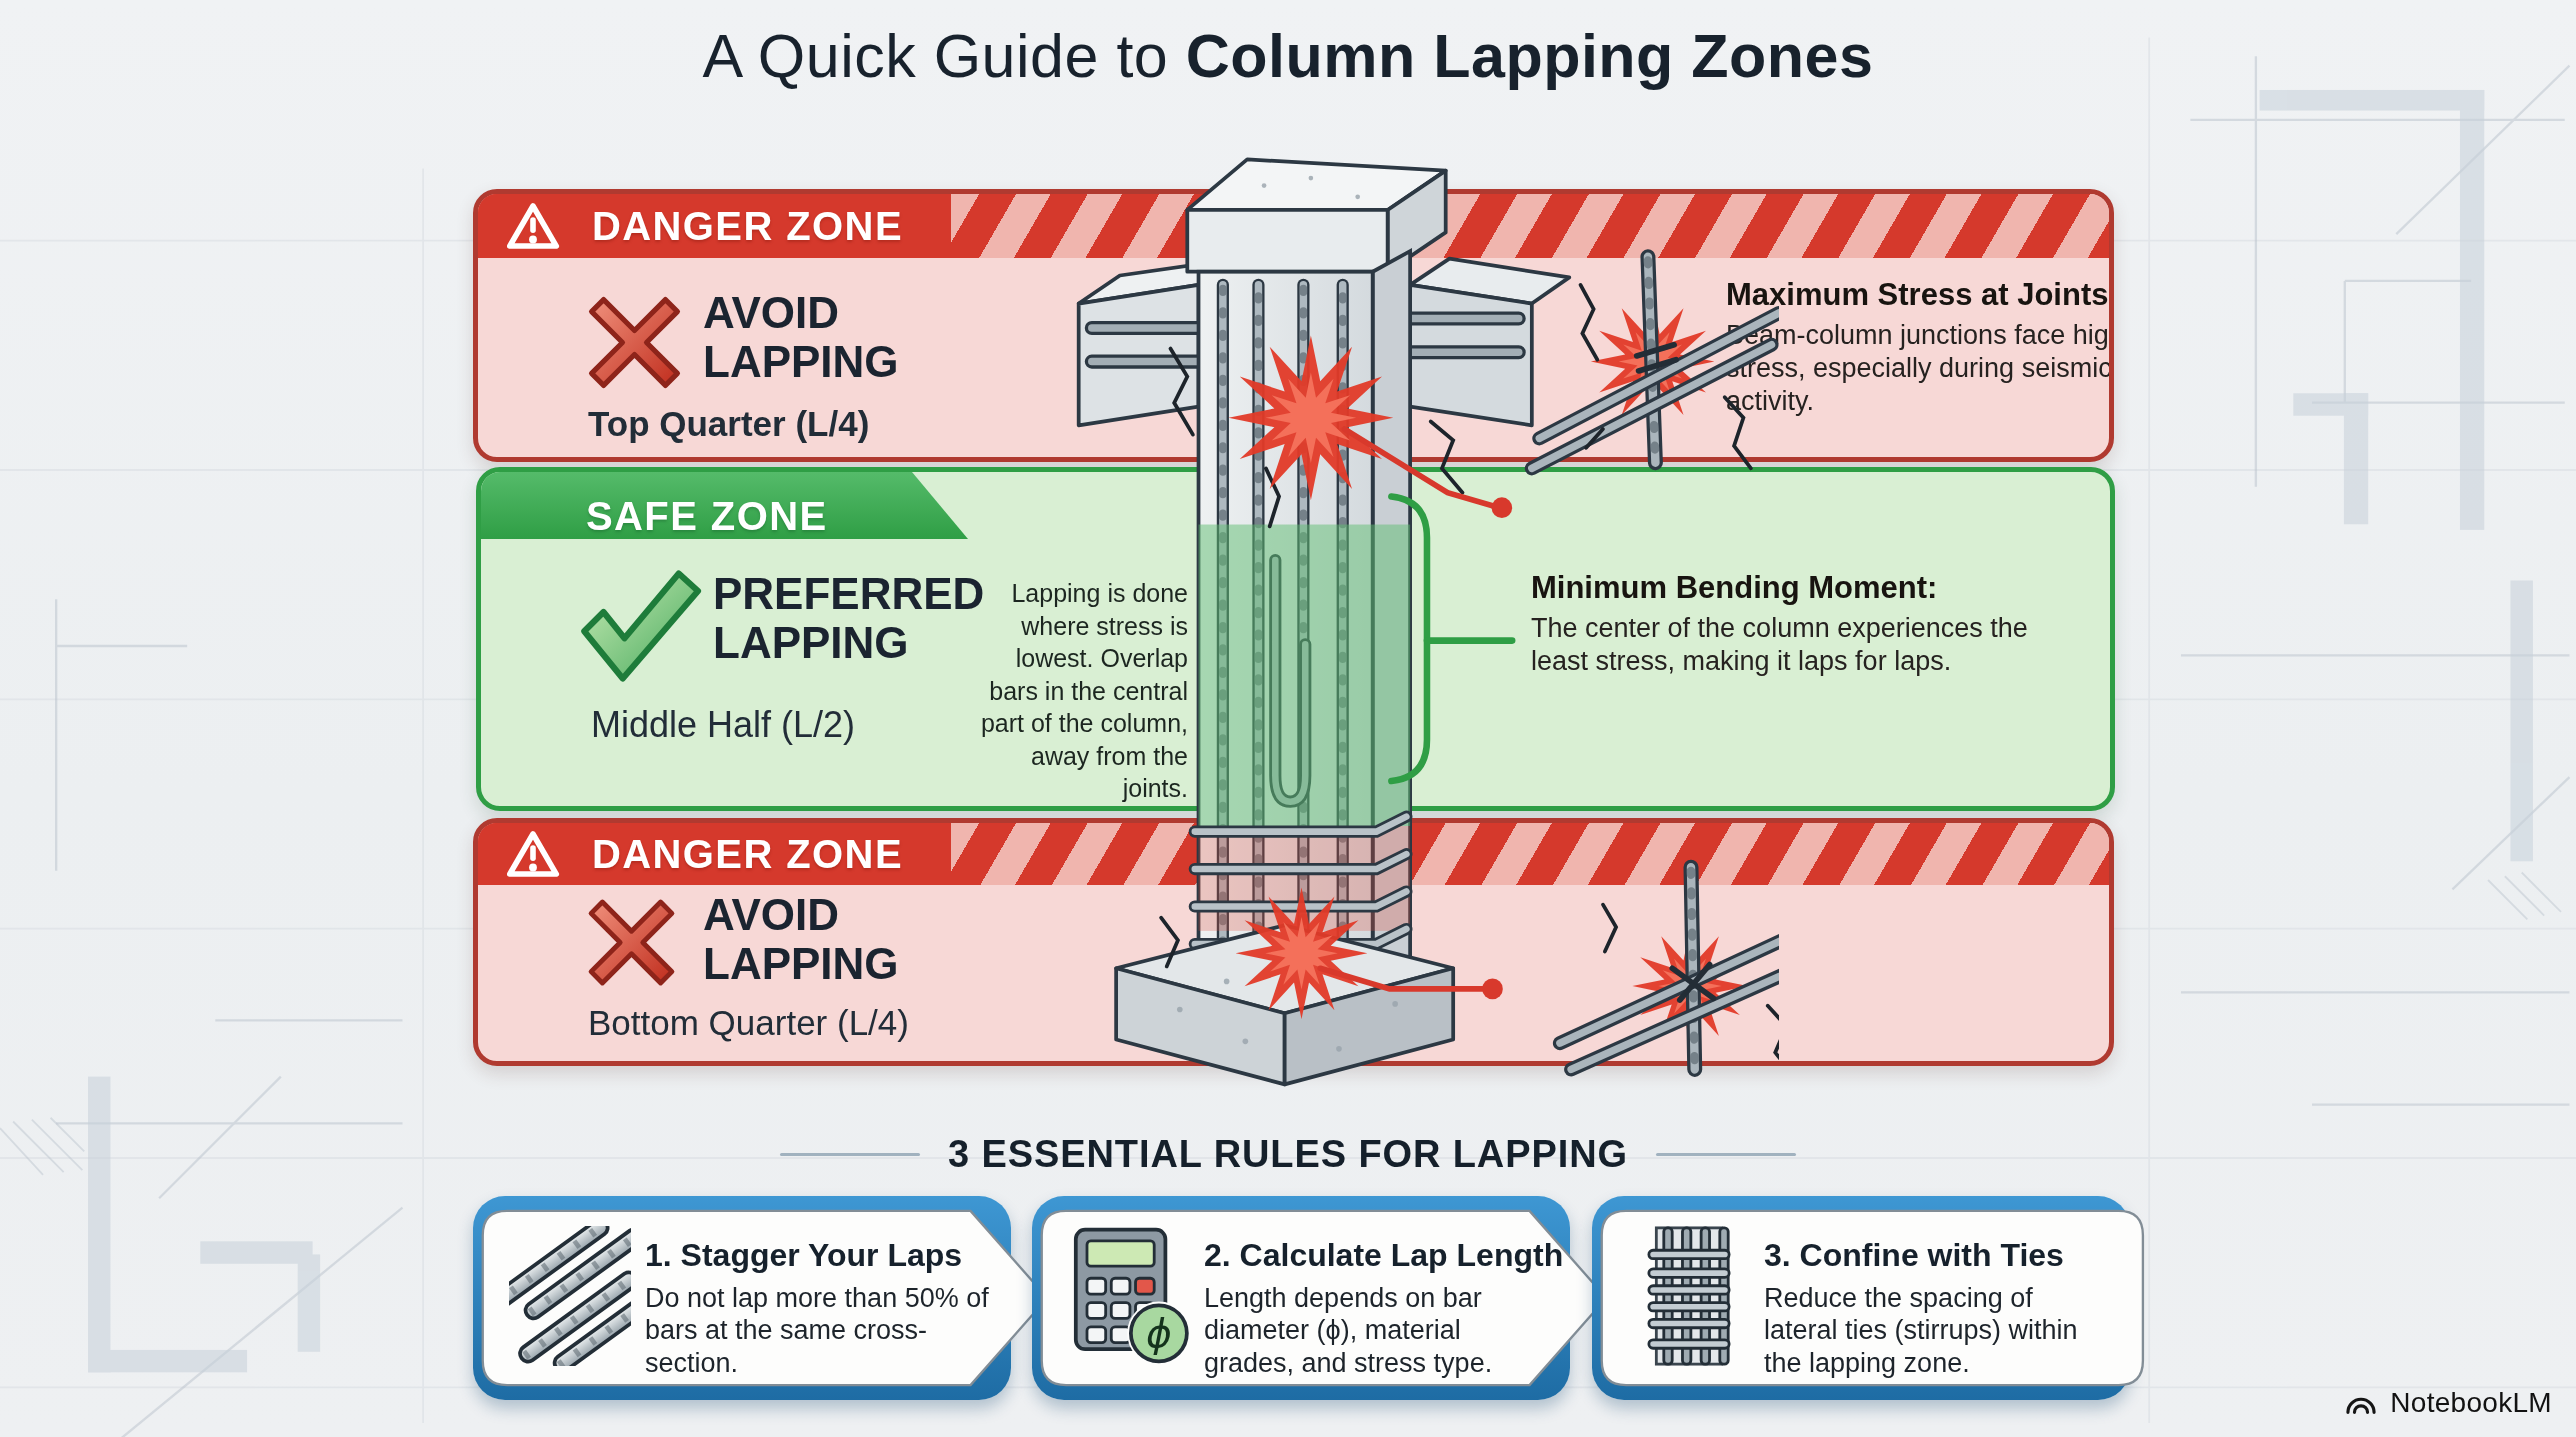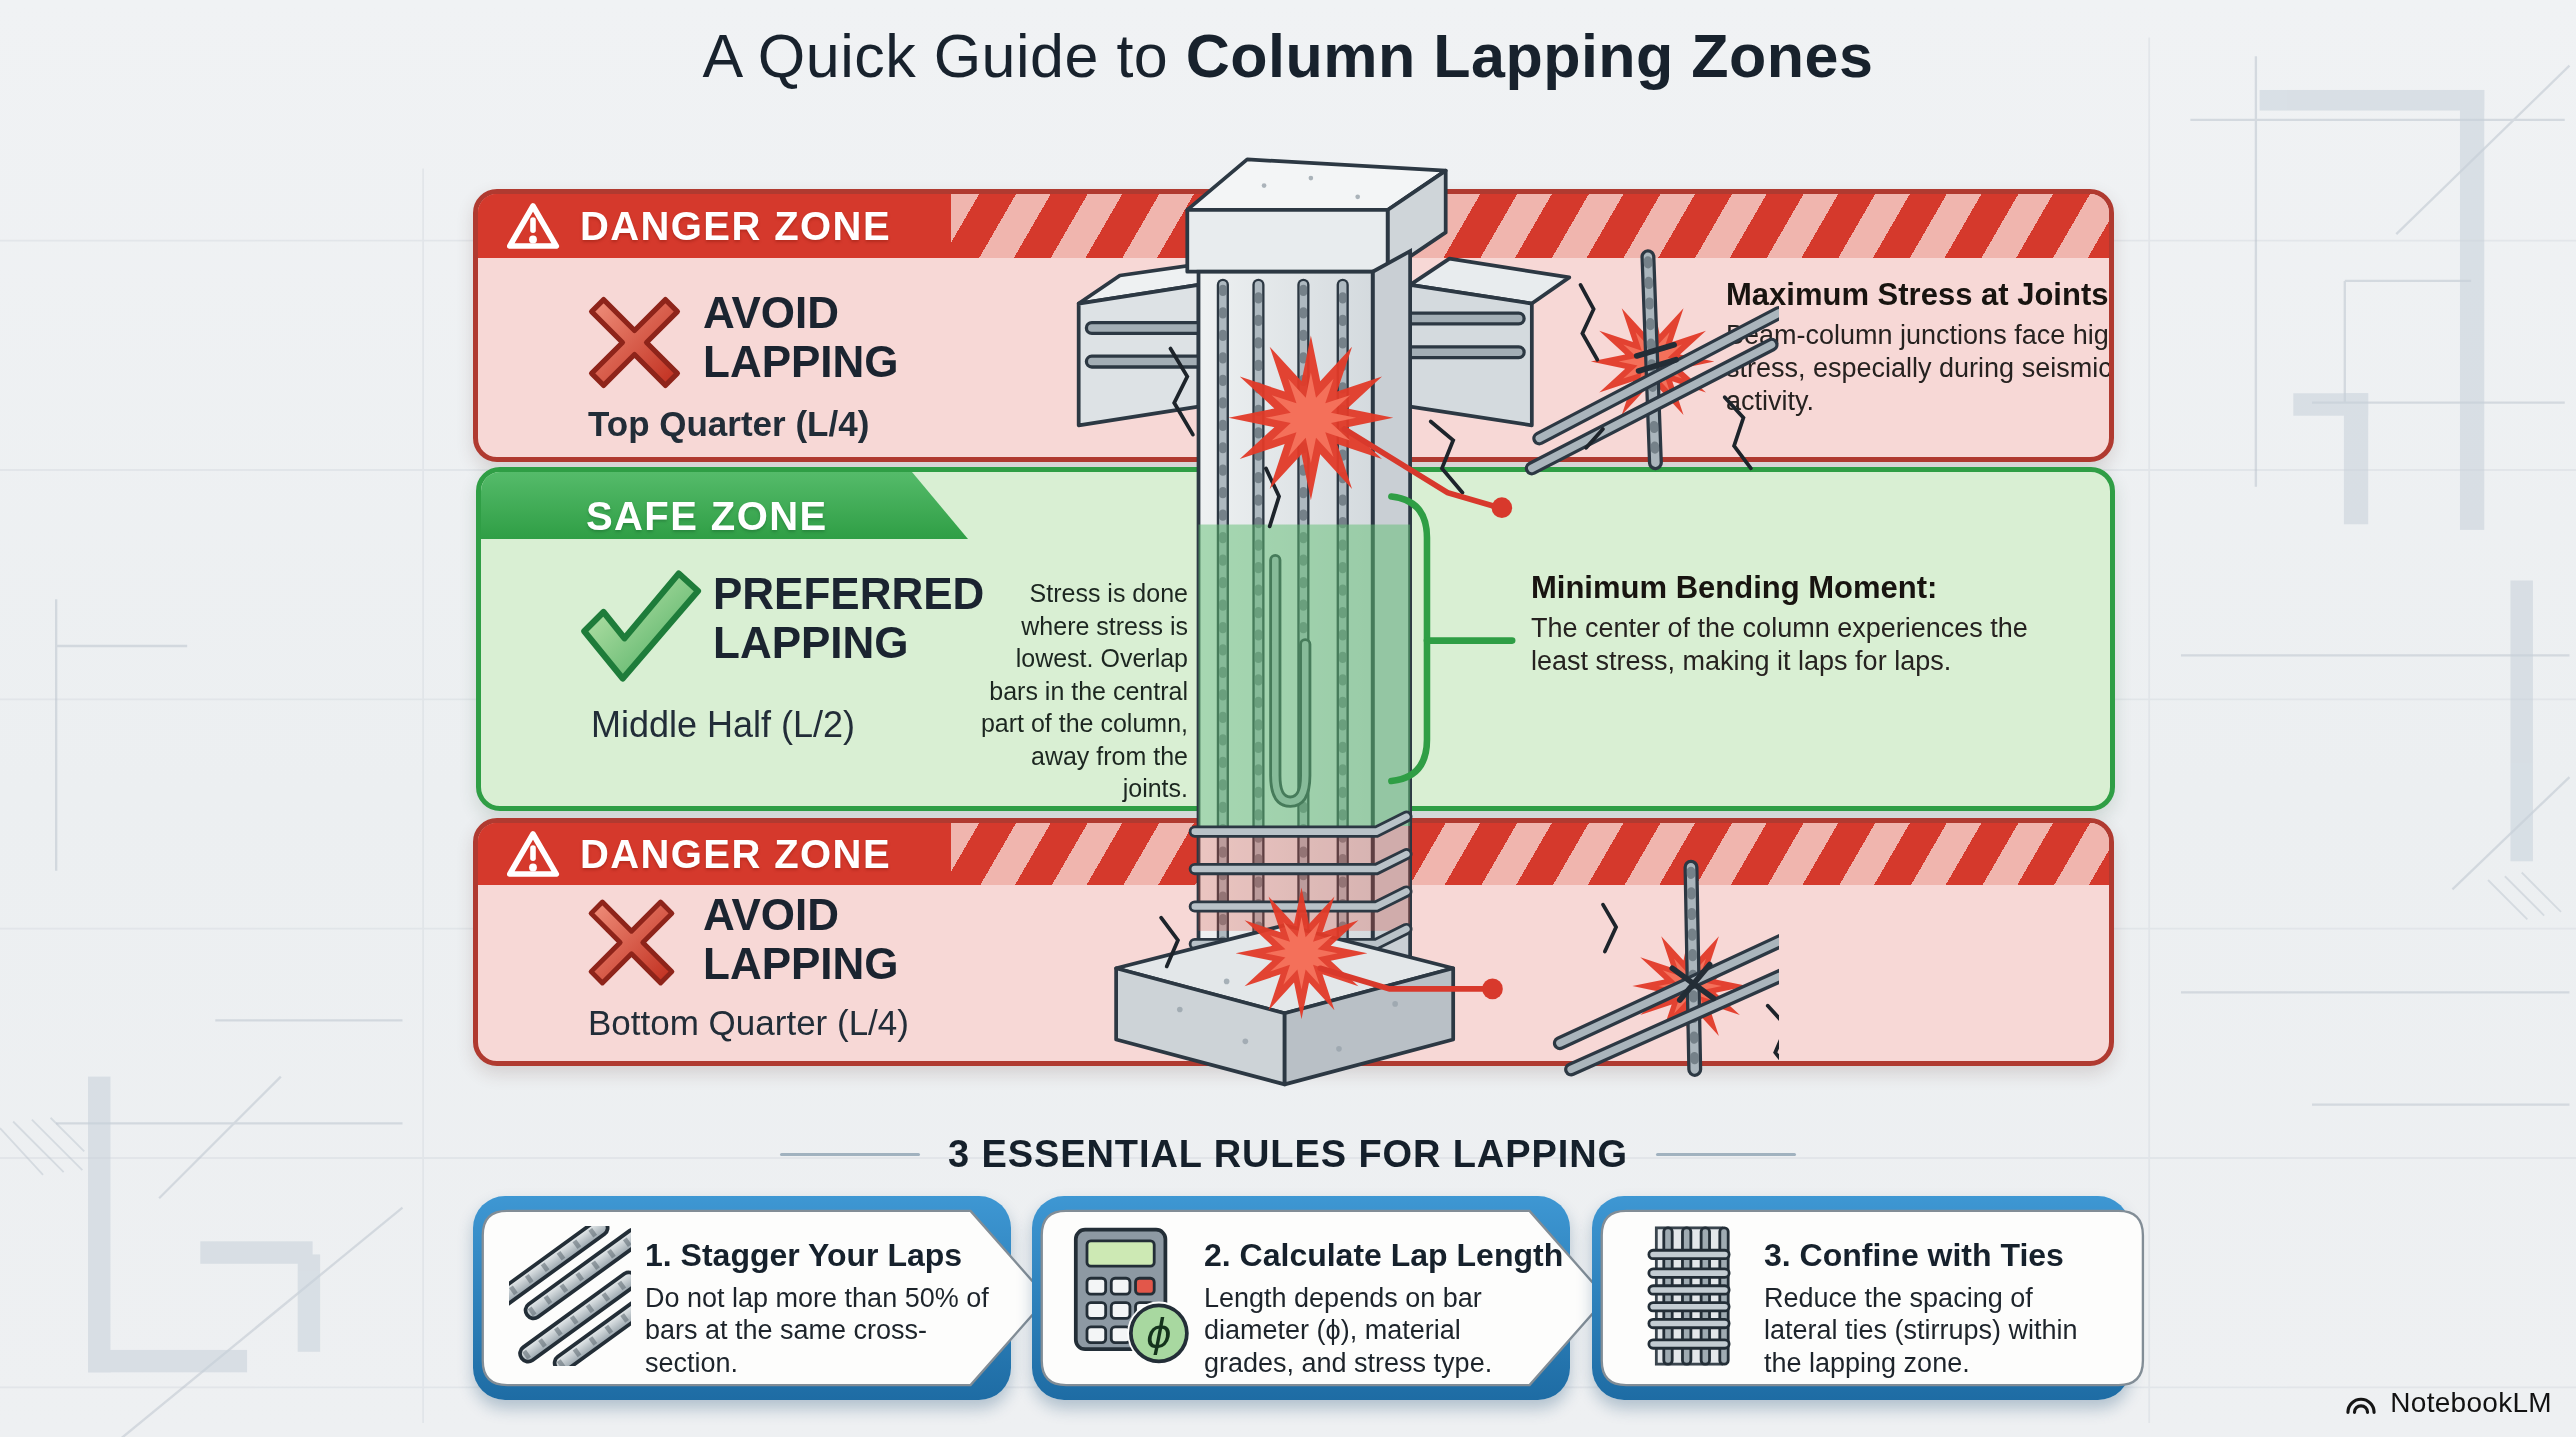--- a/index.html
+++ b/index.html
@@ -18,21 +18,21 @@
   .band{border-radius:24px;overflow:hidden;box-shadow:0 7.5px 17px rgba(90,50,45,.16);}
   .band.danger{background:#f7d8d6;border:5.6px solid #b03a30;}
   .band.safe{background:#d9efd3;border:5.6px solid #2f9e45;box-shadow:0 7.5px 17px rgba(45,90,55,.16);}
   .danger-header{
     position:absolute;top:0;left:0;right:0;height:64px;
     background:
       linear-gradient(90deg,#d5392c 0 29%,rgba(0,0,0,0) 29%),
       repeating-linear-gradient(120deg,#d5392c 0 32px,#f0b5ae 32px 62px);
     display:flex;align-items:center;
   }
-  .danger-header .hdr-text{color:#ffffff;font-weight:800;font-size:40px;letter-spacing:1.4px;margin-left:20px;text-shadow:0 1.9px 2.8px rgba(120,20,10,.35);}
+  .danger-header .hdr-text{color:#ffffff;font-weight:800;font-size:40px;letter-spacing:1.4px;margin-left:32px;text-shadow:0 1.9px 2.8px rgba(120,20,10,.35);}
   .warn-wrap{margin-left:28px;display:flex;align-items:center;}
   .safe-header{
     position:absolute;top:0;left:0;width:487px;height:67px;
     background:linear-gradient(180deg,#55bb6a,#2f9e45);
     clip-path:polygon(0 0,calc(100% - 56px) 0,100% 100%,0 100%);
     display:flex;align-items:flex-end;
   }
   .safe-header .hdr-text{color:#fff;font-weight:800;font-size:40px;letter-spacing:1.4px;margin-left:105px;text-shadow:0 1.9px 2.8px rgba(20,90,40,.35);}
   .action-text{font-size:44px;font-weight:800;color:#1b2430;line-height:1.12;}
   .location-text{font-size:35px;font-weight:500;color:#222d38;}
@@ -158,21 +158,21 @@
   <div class="safe-header">
     <span class="hdr-text">SAFE ZONE</span>
   </div>
   <div class="abs" style="left:84px;top:84px;width:140px;height:140px;">
     <svg width="140" height="140" viewBox="0 0 160 160">
       <polygon points="44,64 68,94 130,20 152,40 66,140 22,86" fill="url(#ckG)" stroke="#1e7c3a" stroke-width="7" stroke-linejoin="round"></polygon>
     </svg>
   </div>
   <div class="abs action-text" style="left:232px;top:97px;width:281px;">PREFERRED LAPPING</div>
   <div class="abs location-text" style="left:110px;top:232px;font-size:36px;">Middle Half (L/2)</div>
-  <div class="abs caption-text" style="left:494px;top:105px;width:213px;">Stress is done where stress is lowest. Overlap bars in the central part of the column, away from the joints.</div>
+  <div class="abs caption-text" style="left:494px;top:105px;width:213px;">Lapping is done where stress is lowest. Overlap bars in the central part of the column, away from the joints.</div>
   <div class="abs" style="left:1050px;top:97px;width:524px;">
     <div class="note-title">Minimum Bending Moment:</div>
     <div class="note-body">The center of the column experiences the least stress, making it laps for laps.</div>
   </div>
 </div>
 
 <div class="abs band danger" style="left:473px;top:818px;width:1631px;height:238px;">
   <div class="danger-header" style="height:62px;">
     <span class="warn-wrap">
       <svg width="54" height="49" viewBox="0 0 58 52">

